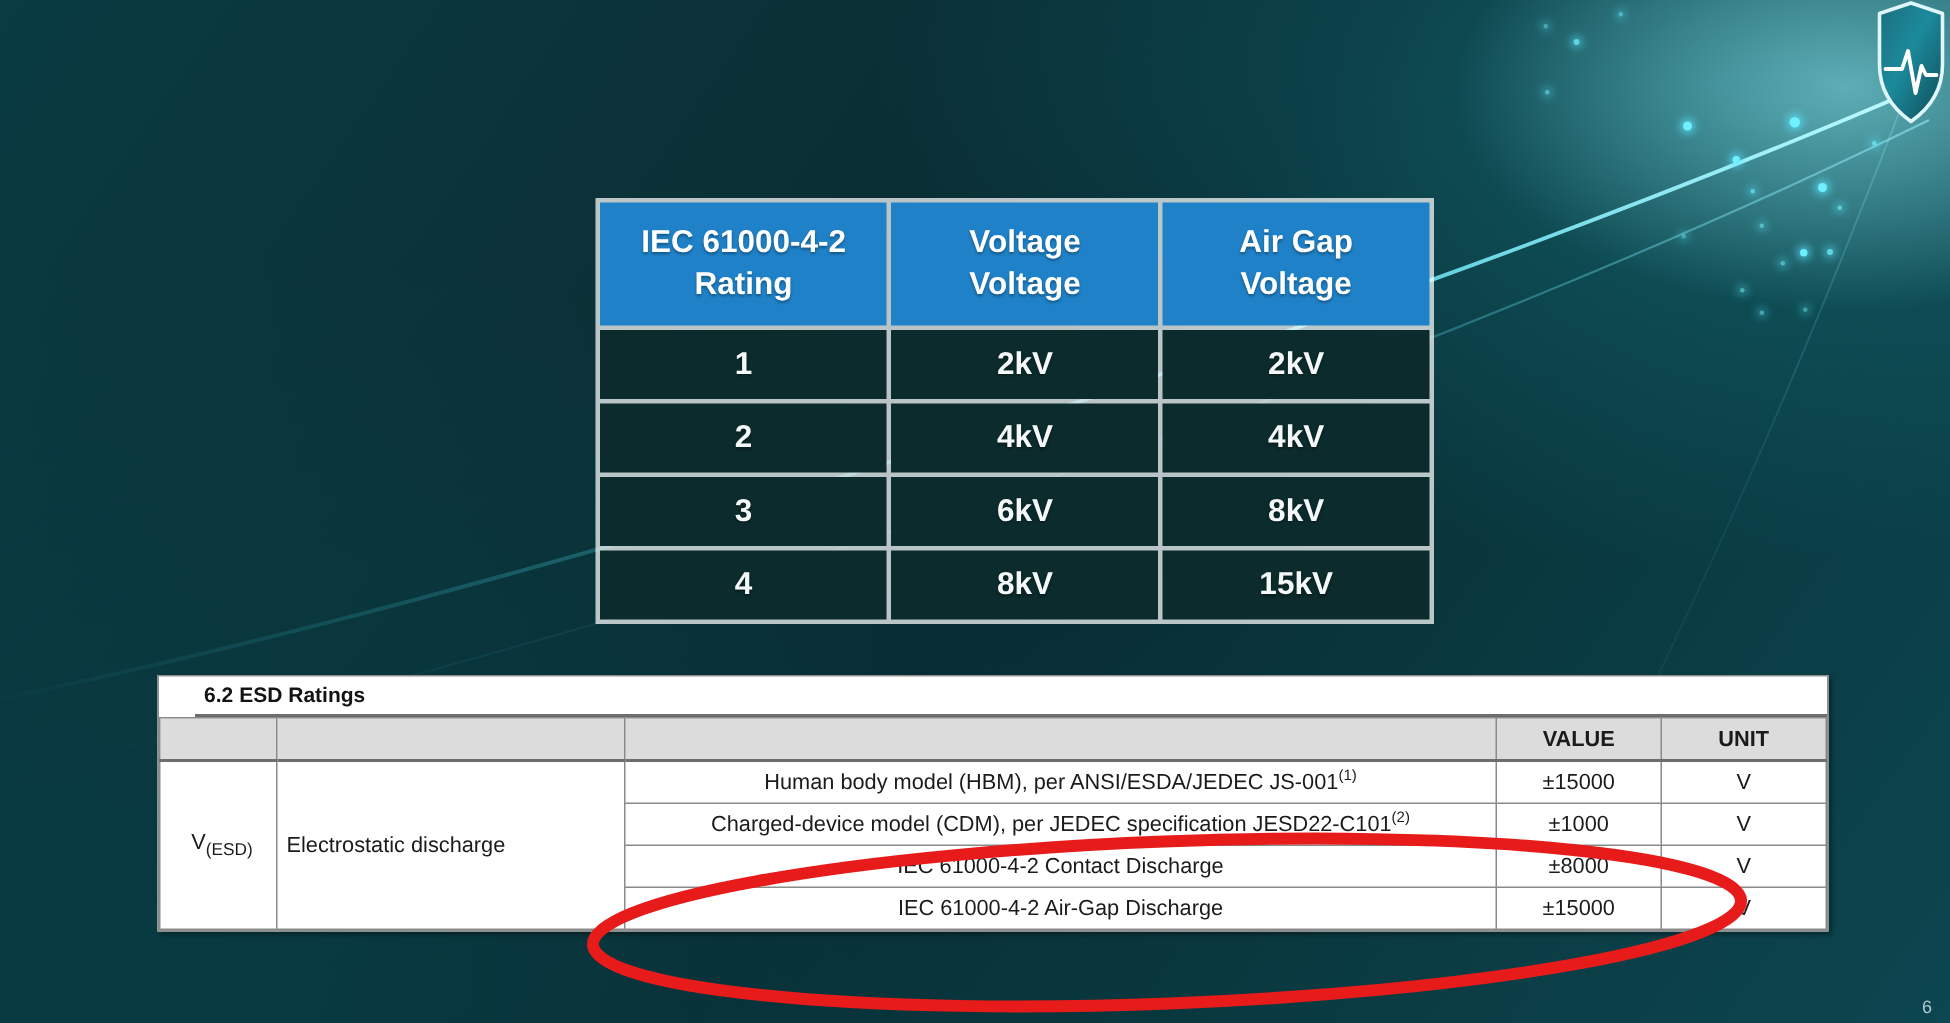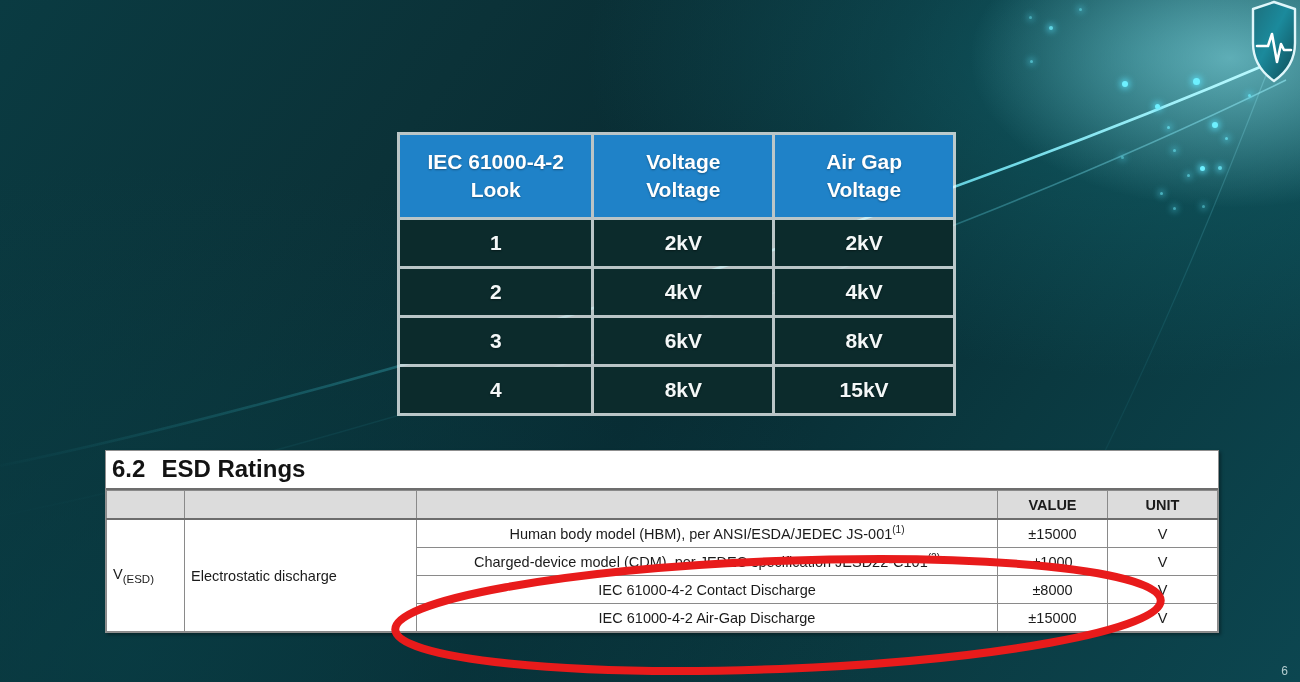--- a/index.html
+++ b/index.html
@@ -100,26 +100,27 @@
     top: 450px;
     width: 1112px;
     background: #ffffff;
     border: 1px solid #8f8f8f;
     box-shadow: 2px 2px 3px rgba(0,0,0,0.35);
     font-family: "Liberation Sans", sans-serif;
   }
   #ds-section {
     display: flex;
     align-items: baseline;
-    gap: 16px;
+    gap: 4px;
     padding: 4px 6px 5px 6px;
-    font-size: 24px;
+    font-size: 14px;
     font-weight: bold;
     color: #131313;
     border-bottom: 2px solid #6d6d6d;
+    margin-left: 24px;
   }
   #ds-table {
     width: 100%;
     border-collapse: collapse;
     table-layout: fixed;
   }
   #ds-table td, #ds-table th {
     border: 1px solid #8a8a8a;
     font-size: 14.5px;
     color: #1b1b1b;
@@ -128,21 +129,21 @@
   #ds-table thead th {
     background: #dcdcdc;
     height: 25px;
     font-size: 14.5px;
     font-weight: bold;
     text-align: center;
     border-bottom: 2px solid #6d6d6d;
   }
   .ds-sym {
     width: 78px;
-    text-align: left;
+    text-align: center;
     padding-left: 6px;
     font-size: 16px;
   }
   .ds-sym sub { font-size: 11.5px; }
   .ds-param {
     width: 230px;
     text-align: left;
     padding-left: 6px;
     font-size: 15px;
     margin-left: 32px;
@@ -250,21 +251,21 @@
   <table id="iec-table">
     <colgroup>
         <col class="c1">
         <col class="c2">
         <col class="c3">
       </colgroup>
     <thead>
       <tr>
         <th>
           <span>IEC 61000-4-2</span><br>
-          <span>Look</span>
+          <span>Rating</span>
         </th>
         <th>
           <span>Voltage</span><br>
           <span>Voltage</span>
         </th>
         <th>
           <span>Air Gap</span><br>
           <span>Voltage</span>
         </th>
       </tr>

